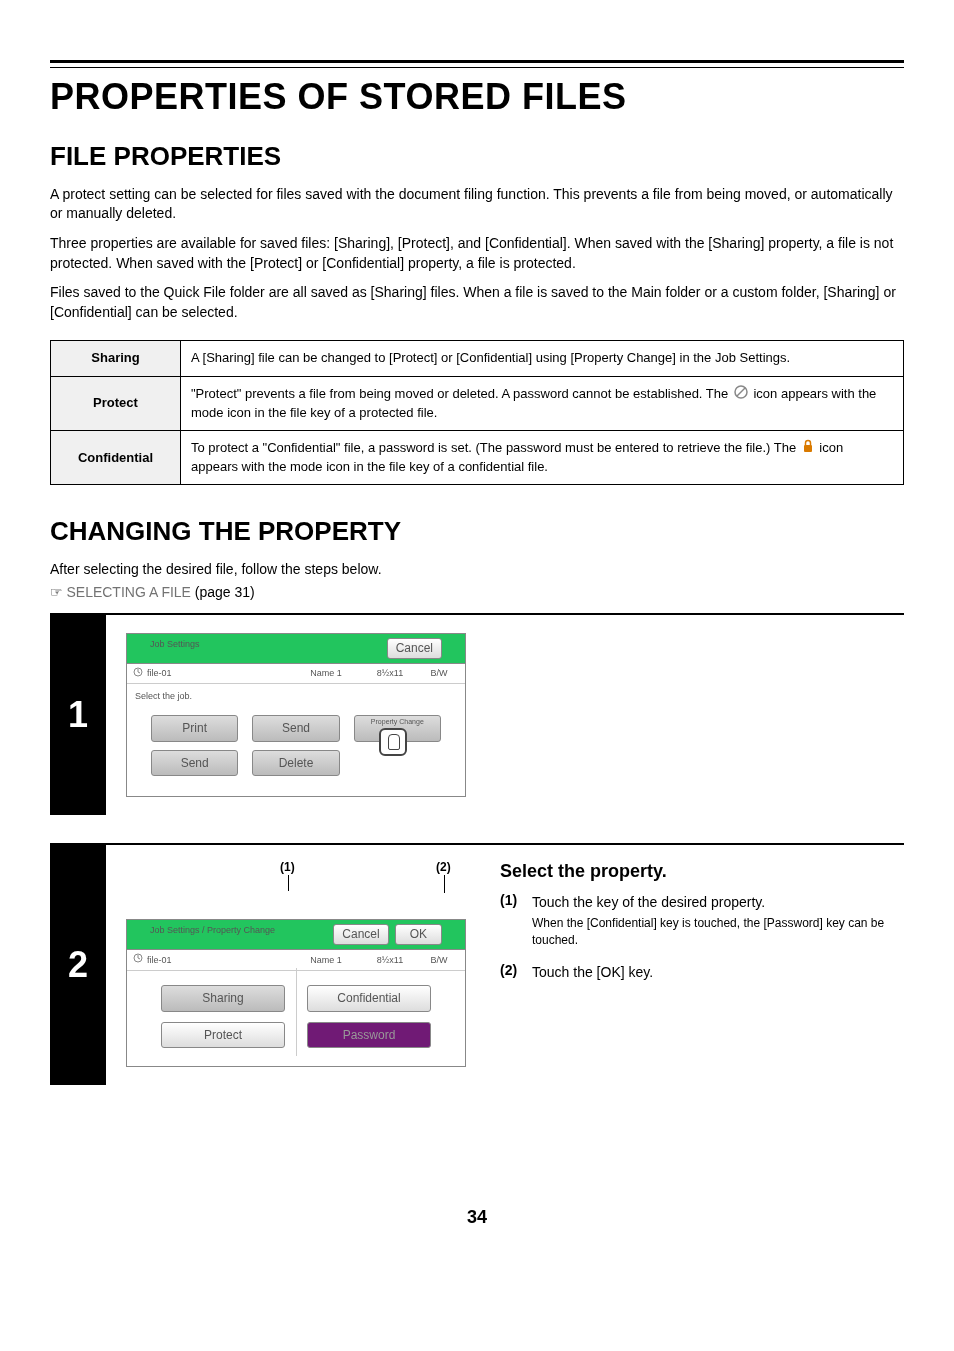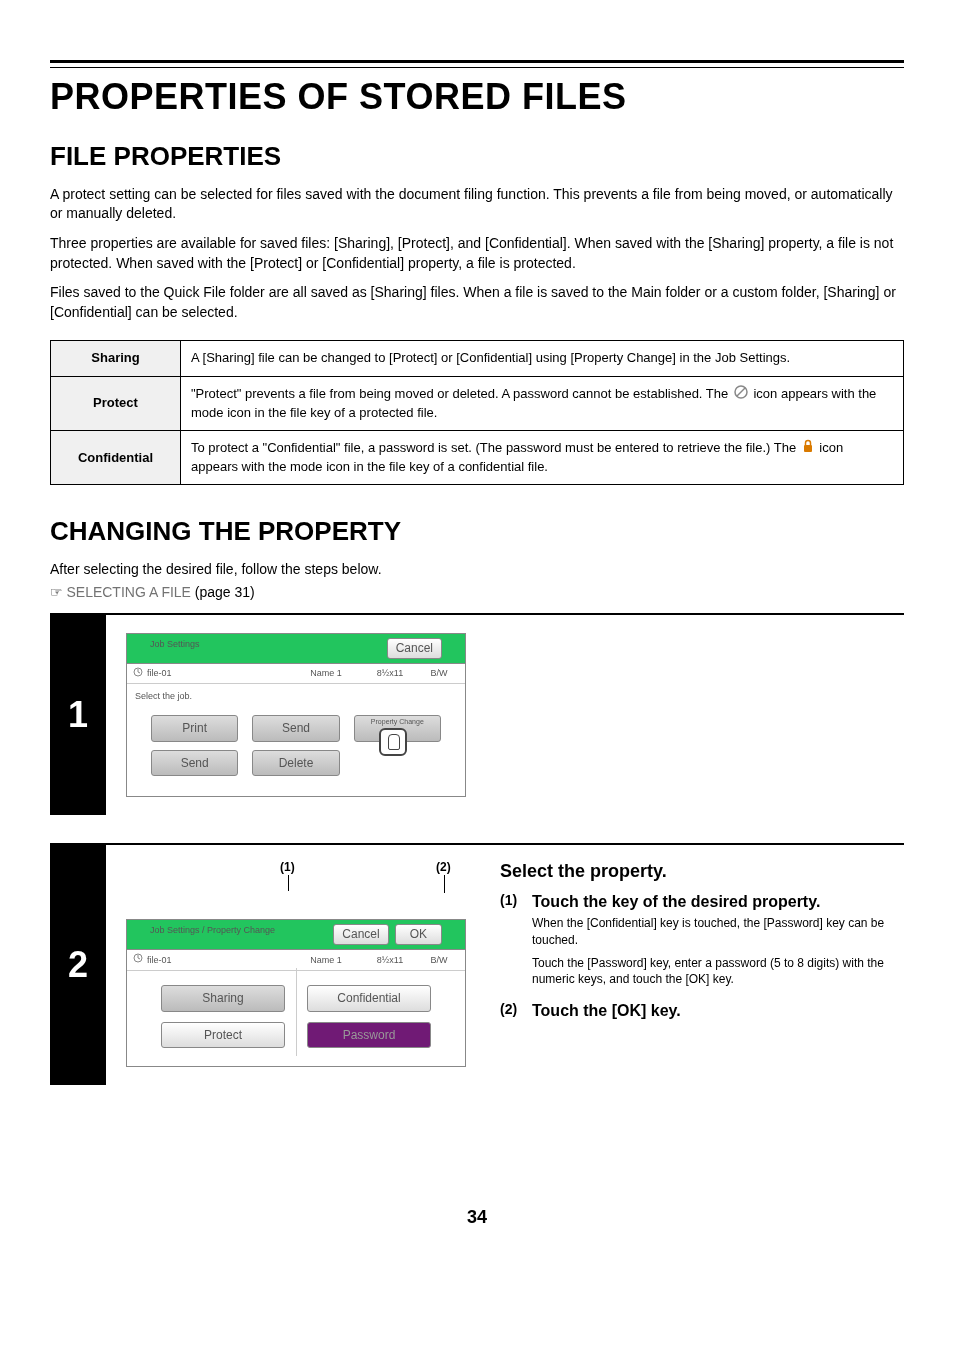--- a/index.html
+++ b/index.html
@@ -82,22 +82,22 @@
   .step-desc {
     flex: 1;
     padding: 14px 0 0 14px;
   }
   .step-desc h3 {
     font-size: 18px;
     font-weight: bold;
     margin: 0 0 6px 0;
   }
   .step-desc .sub-bold {
-    font-size: 16px;
-    font-weight: bold;
+    font-size: 14px;
+    font-weight: normal;
   }
   .step-desc .sub-body {
     font-size: 12px;
     margin: 2px 0 6px 0;
   }
   
   .lcd {
     width: 340px;
     border: 1px solid #888;
     font-size: 9px;
@@ -323,21 +323,20 @@
     </div>
   </div>
   <div class="step-desc">
     <h3>Select the property.</h3>
     <ul class="sub-list">
       <li>
         <span class="num">(1)</span>
         <span class="txt">
           <span class="sub-bold">Touch the key of the desired property.</span>
           <div class="sub-body">When the [Confidential] key is touched, the [Password] key can be touched.</div>
-          <div class="sub-body">Touch the [Password] key, enter a password (5 to 8 digits) with the numeric keys, and touch the [OK] key.</div>
         </span>
       </li>
       <li>
         <span class="num">(2)</span>
         <span class="txt">
           <span class="sub-bold">Touch the [OK] key.</span>
         </span>
       </li>
     </ul>
   </div>

